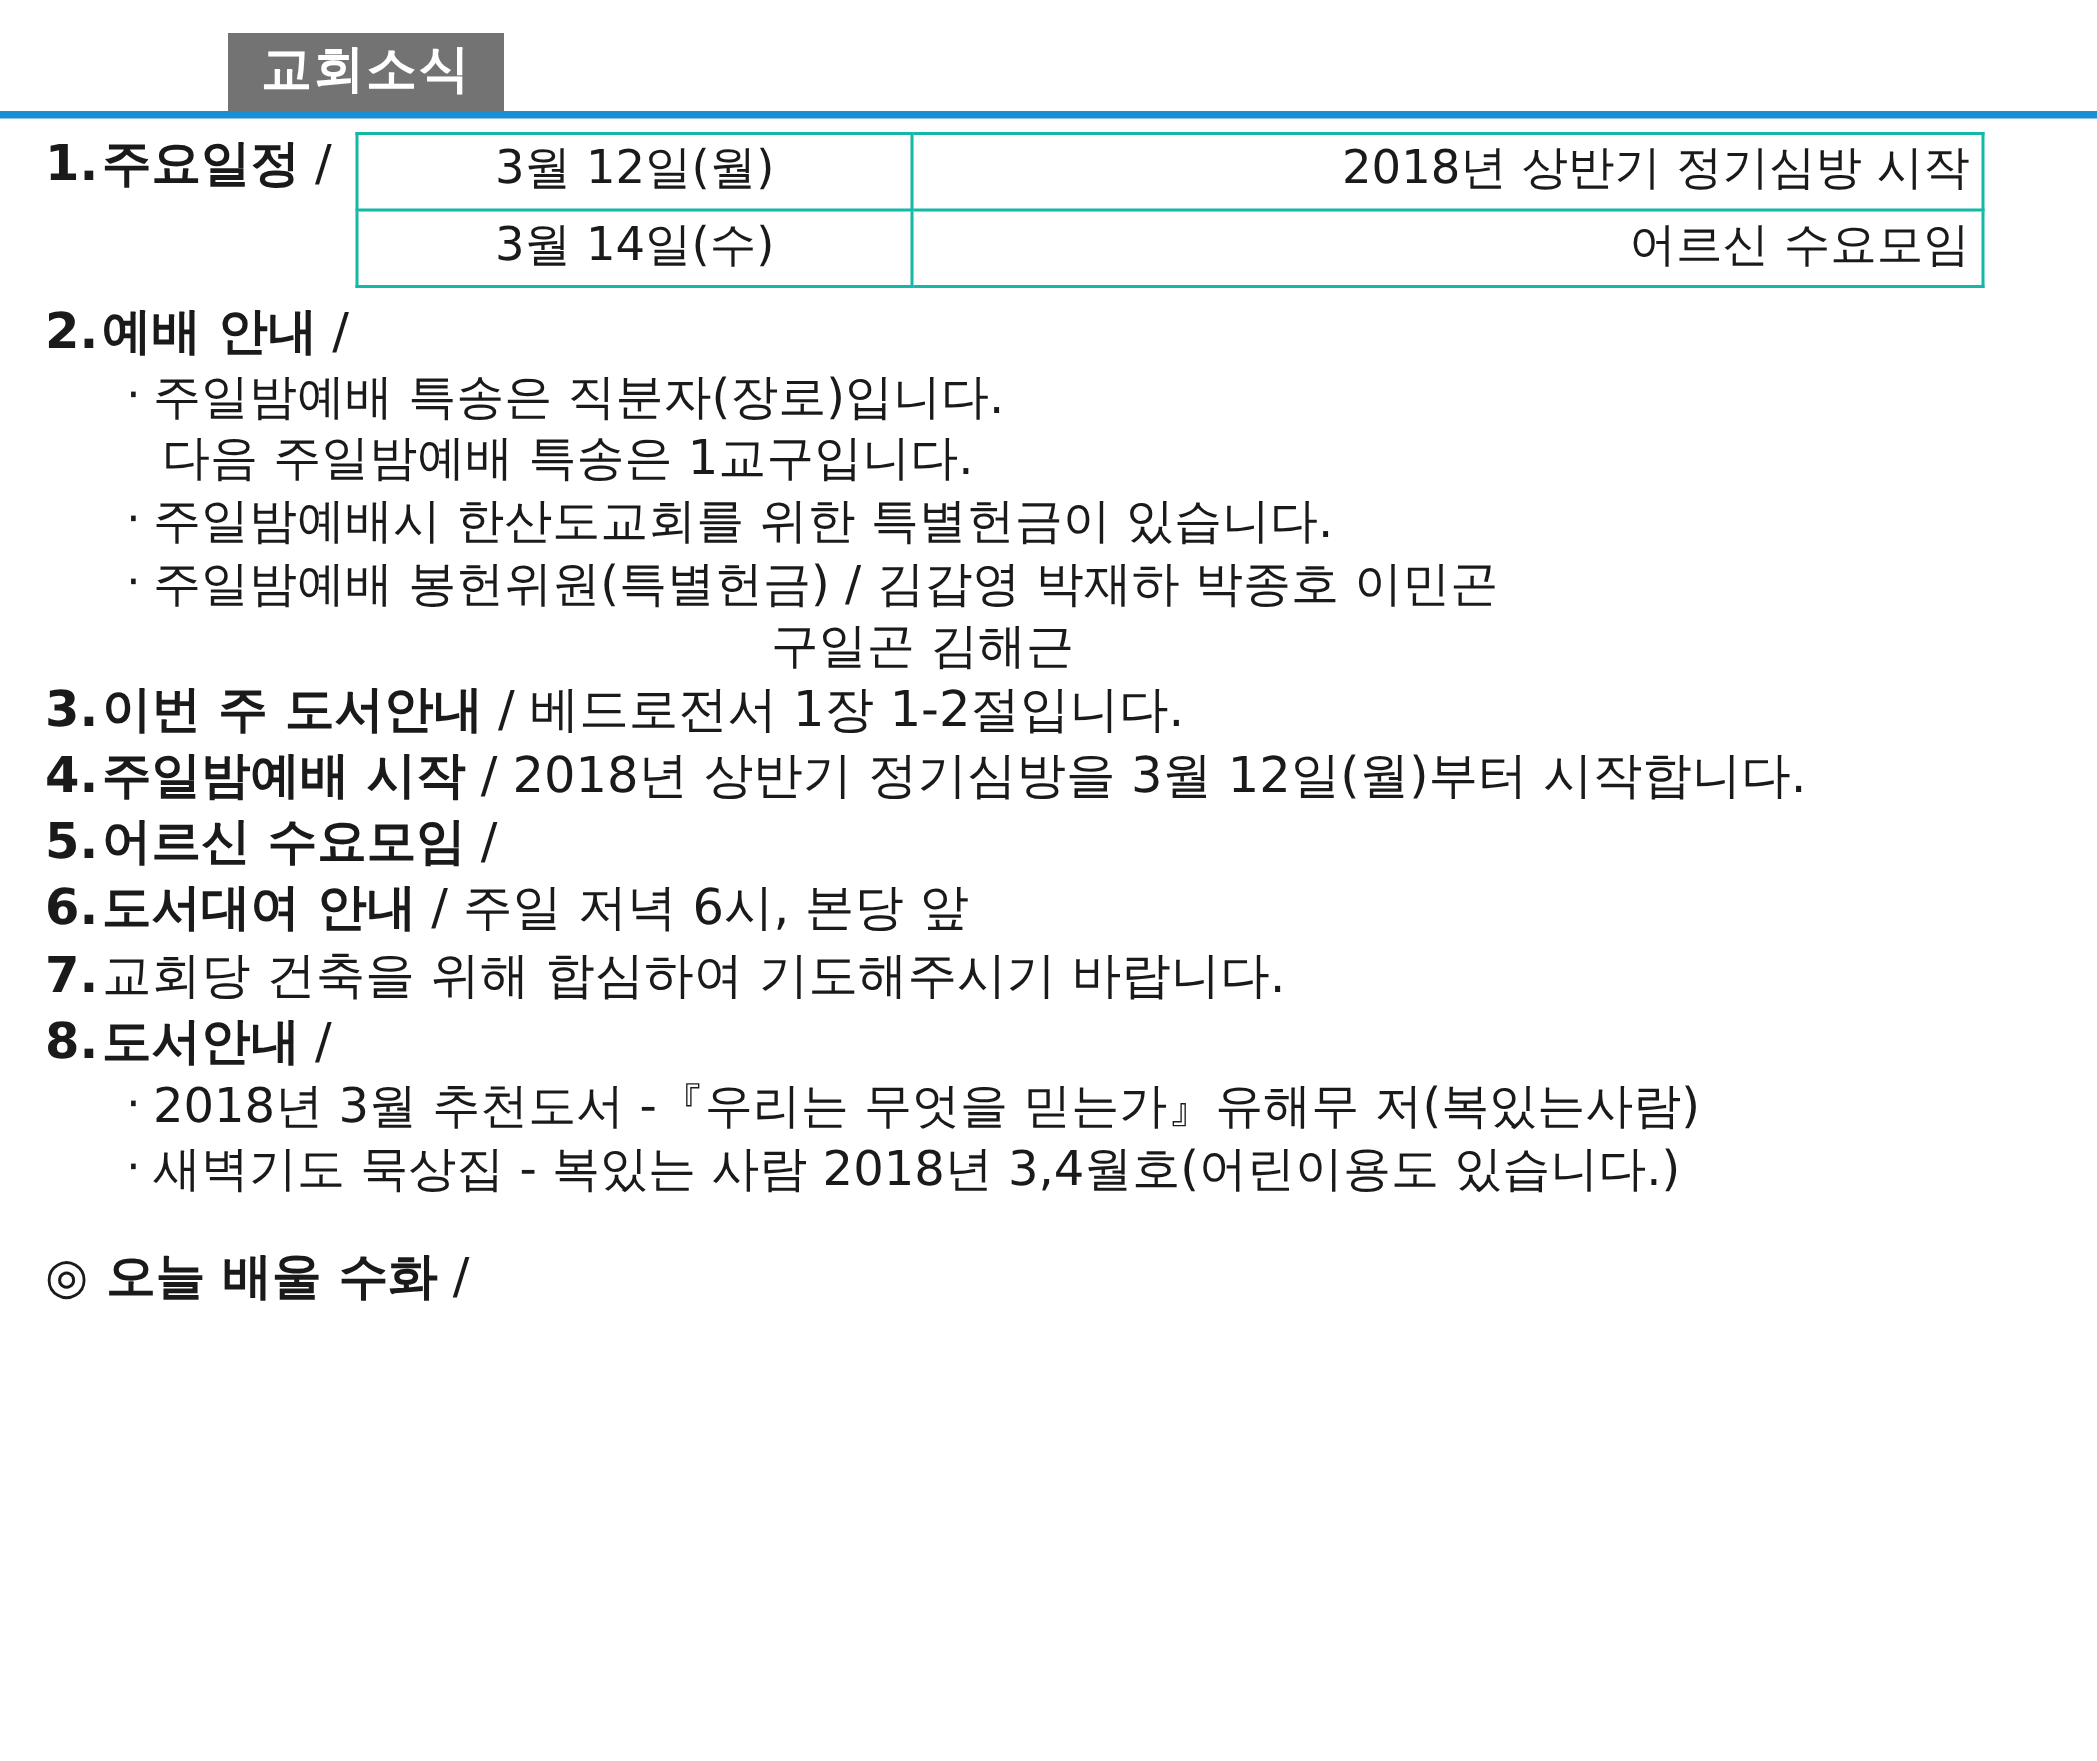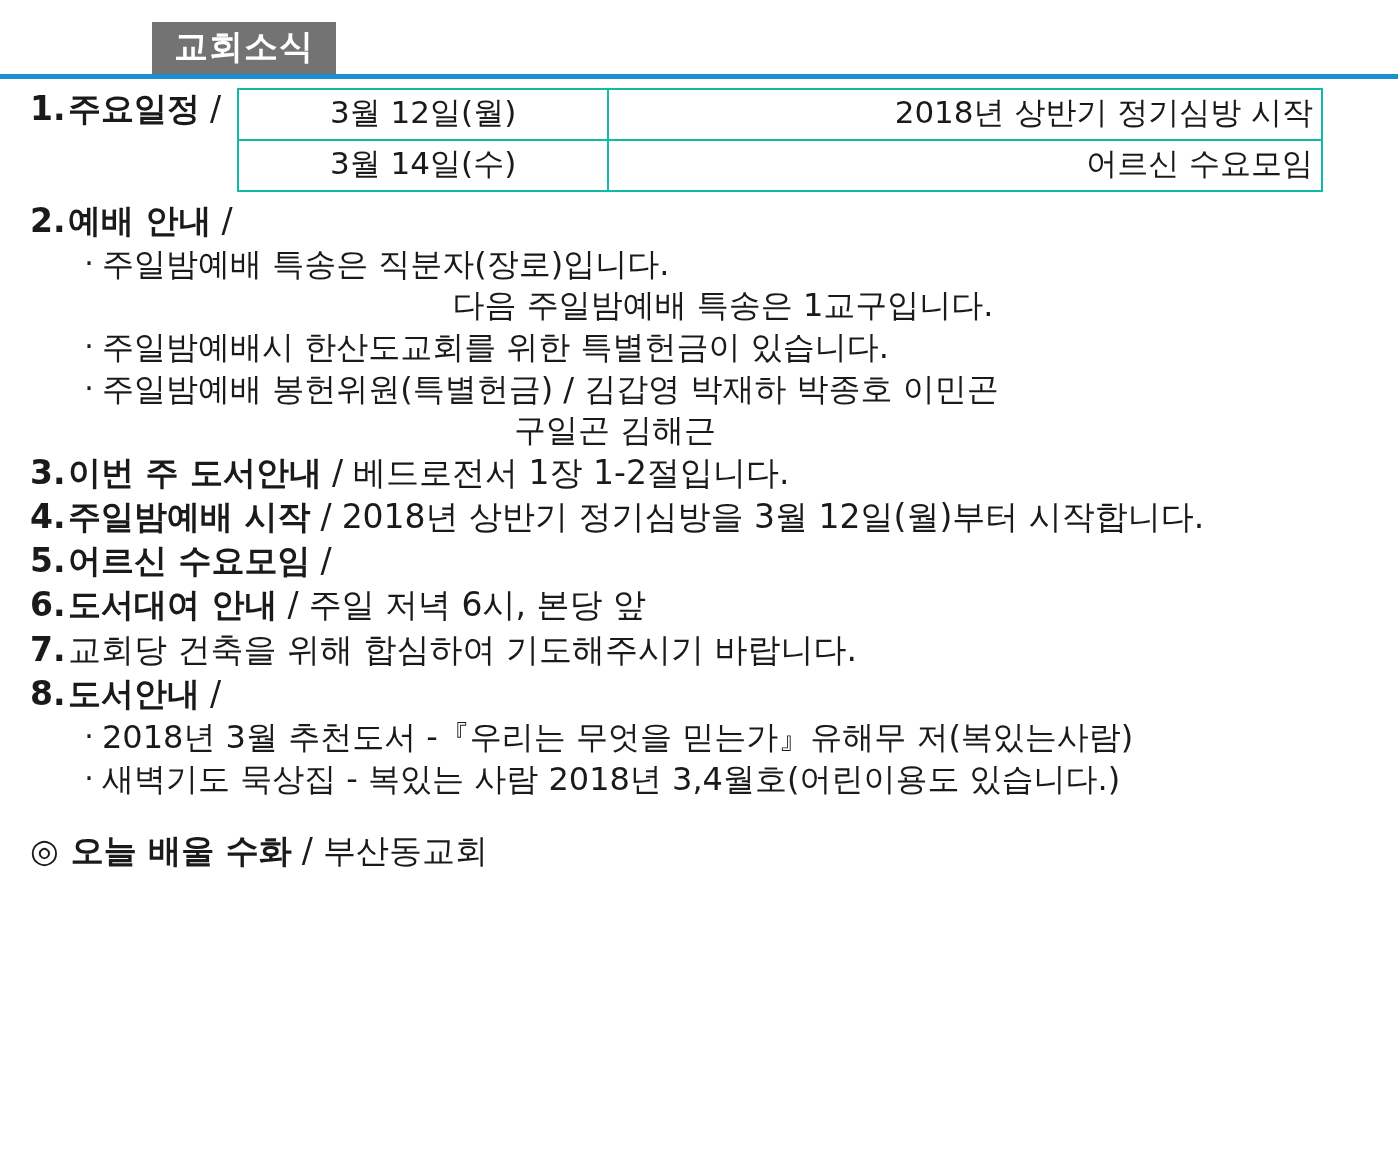--- a/index.html
+++ b/index.html
@@ -132,22 +132,21 @@
   .sub-text {
     font-size: 32px;
     line-height: 1.3;
     font-weight: normal;
     flex: 1 1 auto;
   }
   .cont-text {
     font-size: 32px;
     line-height: 1.3;
     font-weight: normal;
-    margin-left: 36px;
-    text-align: center;
+    margin-left: 78px;
   }
   .center-text {
     font-size: 32px;
     line-height: 1.3;
     font-weight: normal;
     text-align: center;
     margin-right: 180px;
   }
   .block-gap-lg { height: 22px; }
 
@@ -258,16 +257,15 @@
     <div class="bullet">·</div>
     <div class="sub-text">새벽기도 묵상집 - 복있는 사람 2018년 3,4월호(어린이용도 있습니다.)</div>
   </div>
 
   <div class="block-gap-lg"></div>
 
   <div class="footer-item">
     <div class="footer-mark">◎</div>
     <div class="label">오늘 배울 수화</div>
     <div class="sep">/</div>
-    <div class="val">부산동교회</div>
   </div>
 
 </div>
 
 </body></html>

